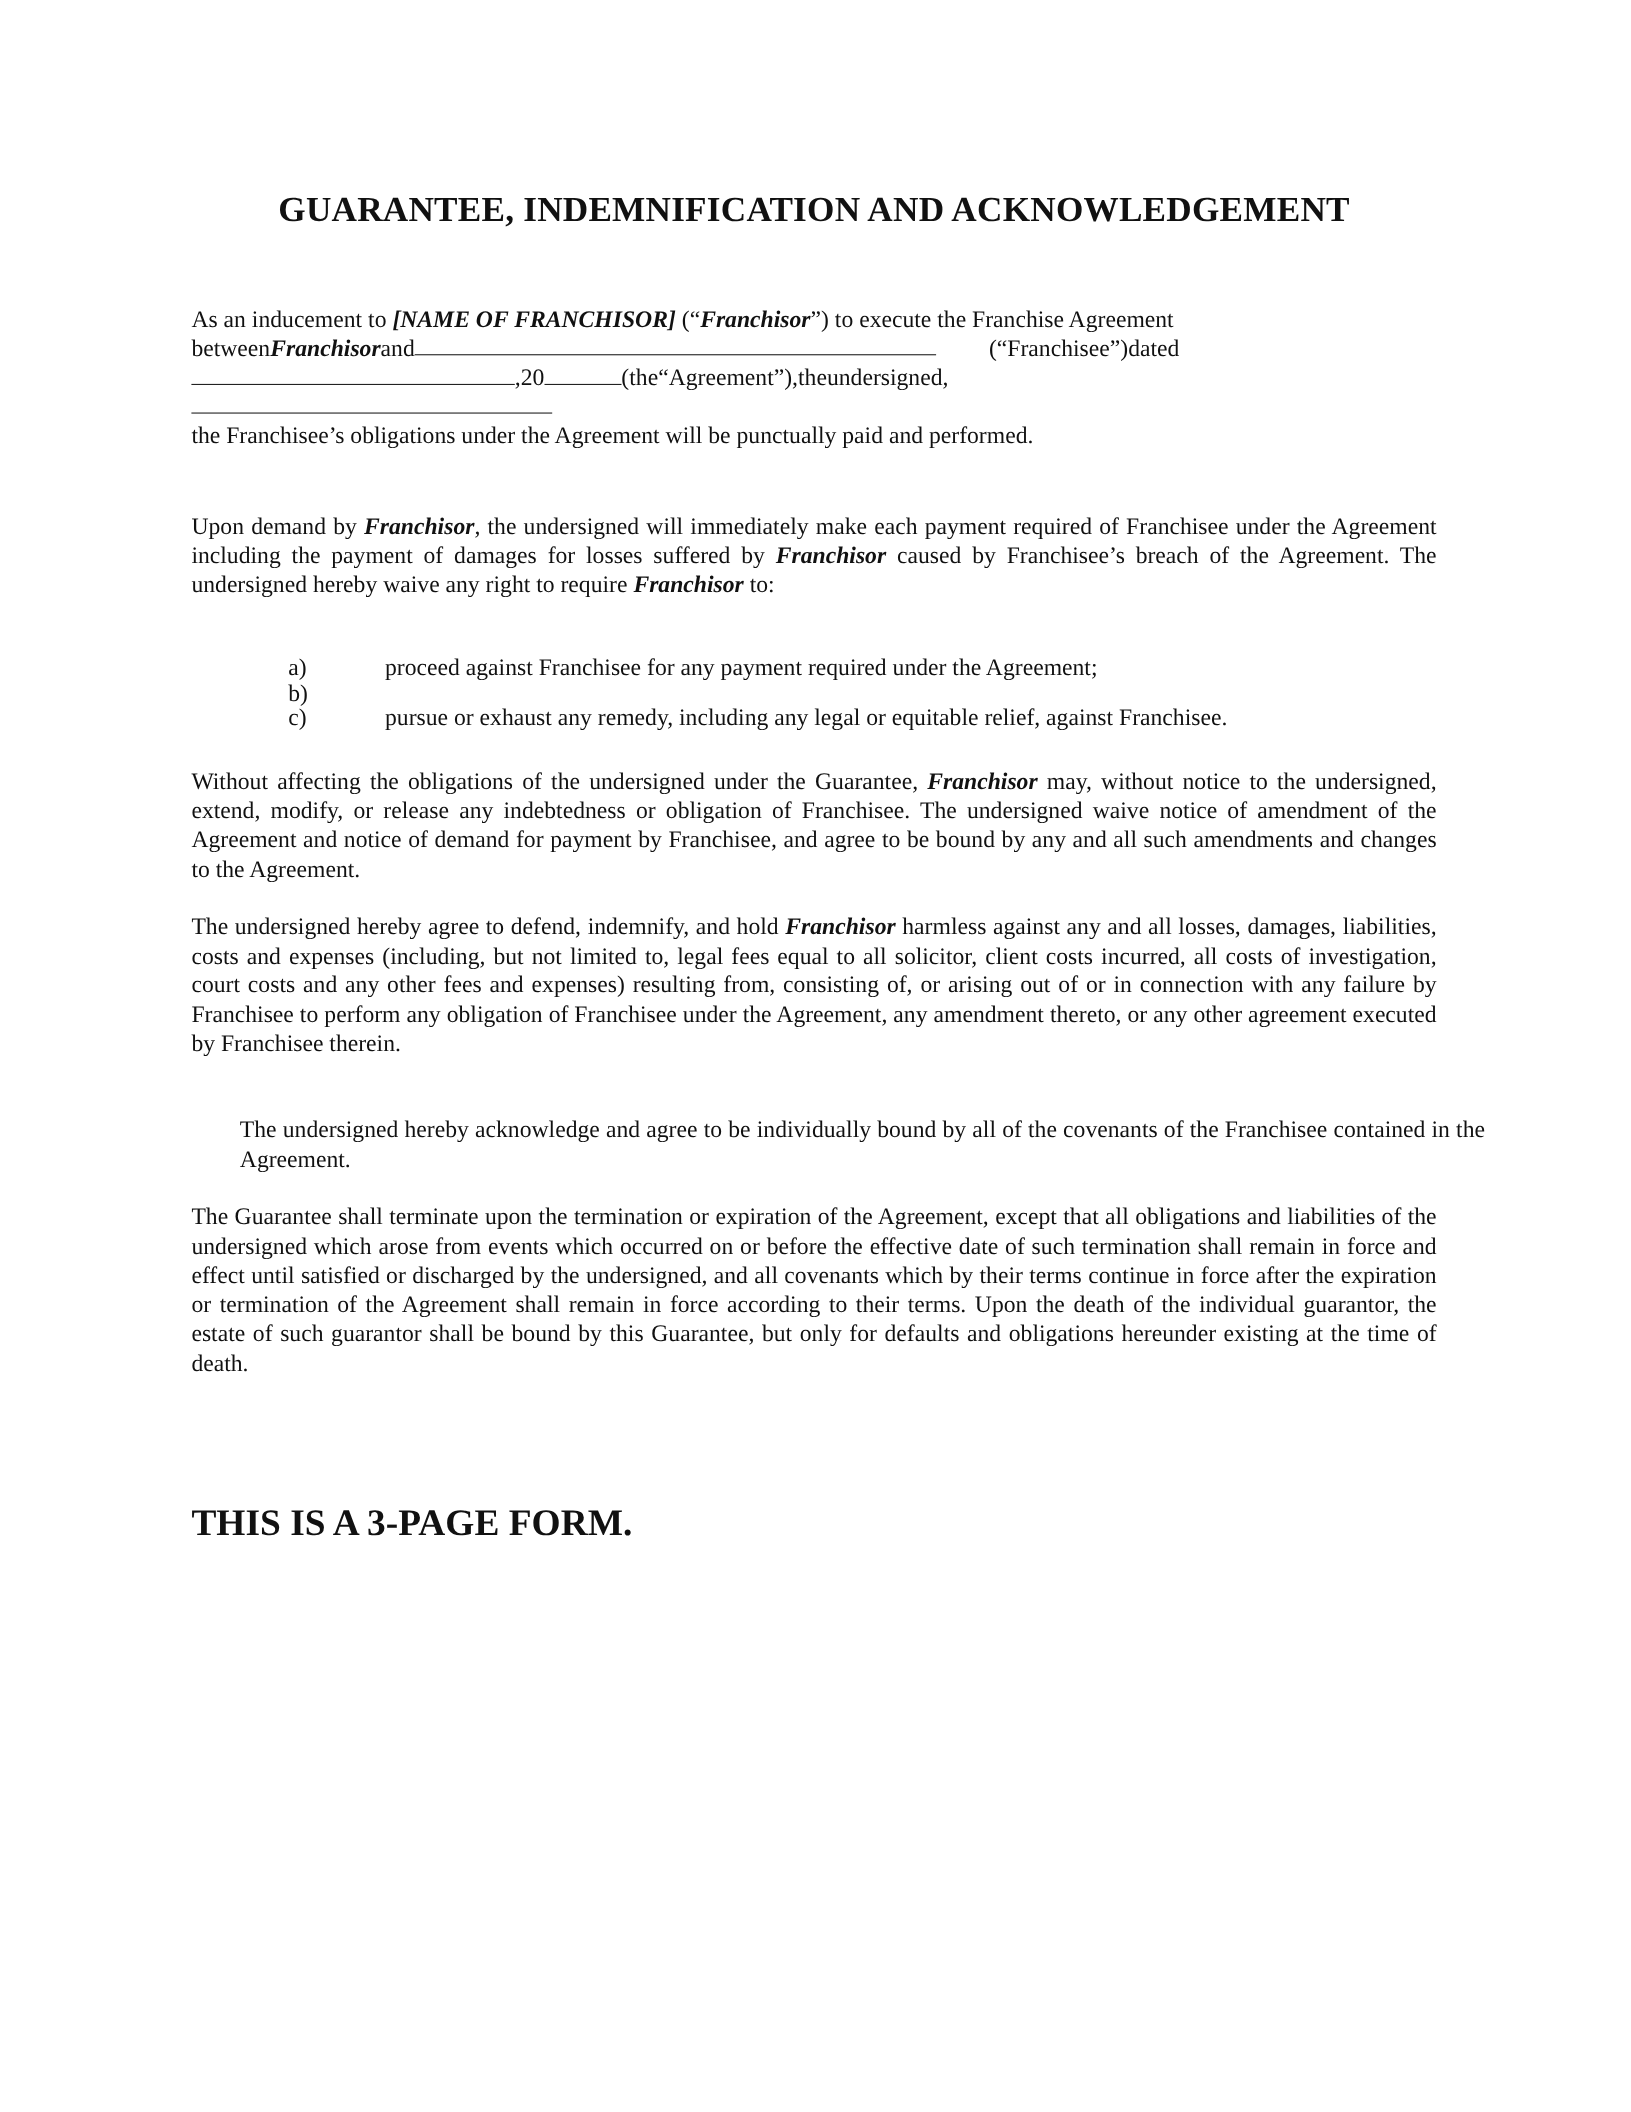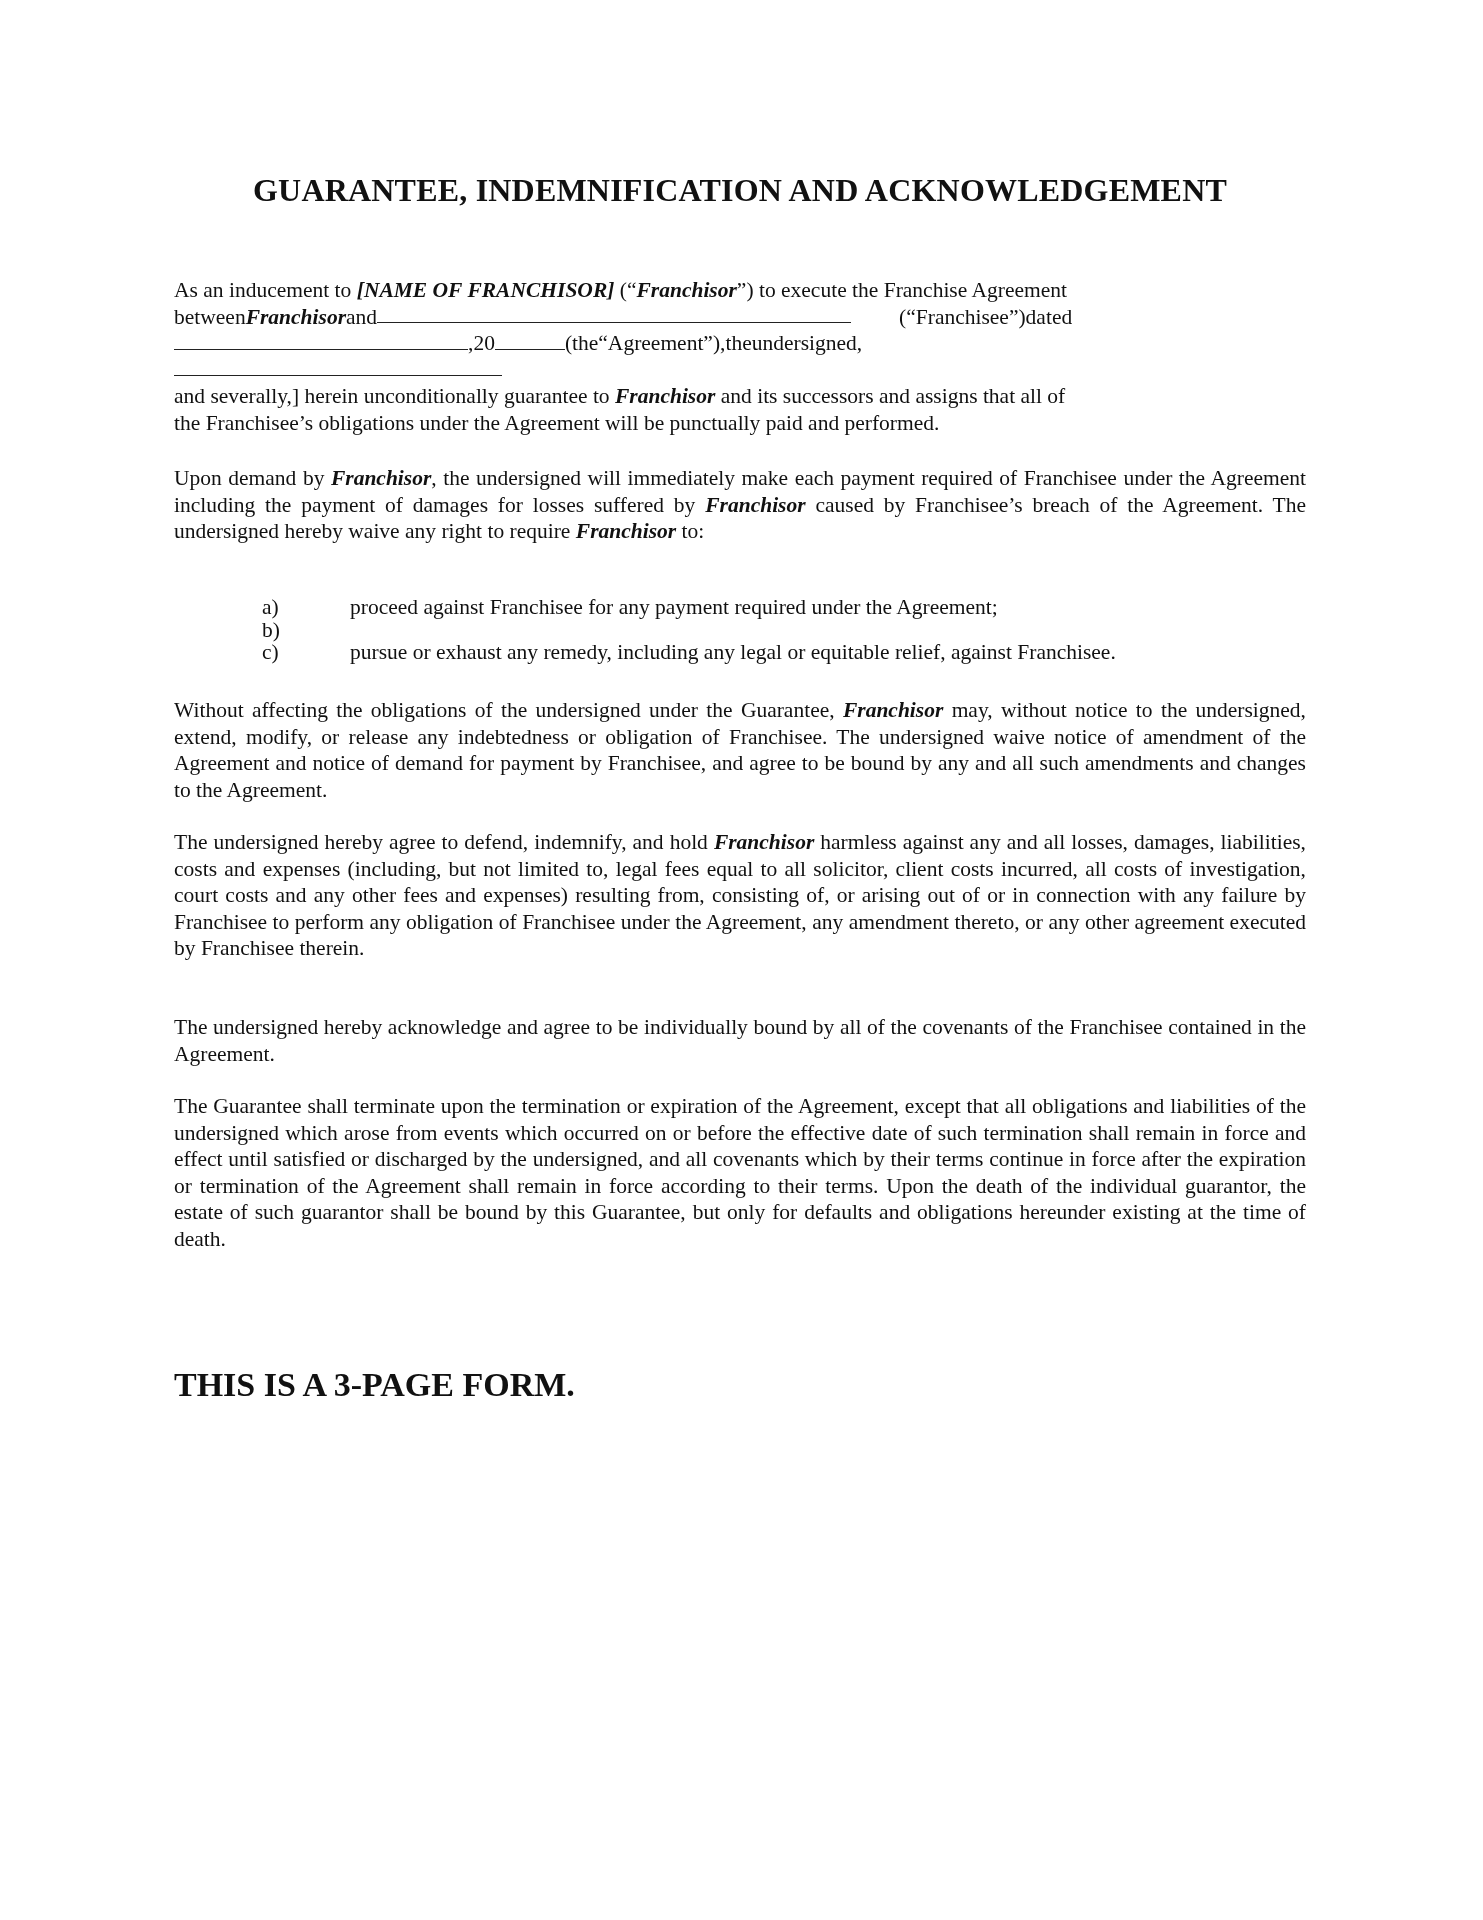--- a/index.html
+++ b/index.html
@@ -50,23 +50,20 @@
       <span><span class="blank" style="width:294px;"></span><span>,</span></span>
       <span><span>20</span><span class="blank" style="width:70px;"></span></span>
       <span>(the</span>
       <span>“Agreement”),</span>
       <span>the</span>
       <span>undersigned,</span>
     </div>
     <div class="line">
       <span class="blank" style="width:328px;"></span>
     </div>
-    <div class="line">
-      <span style="white-space:pre;"><span>and severally,] herein unconditionally guarantee to </span><i class="bi">Franchisor</i><span> and its successors and assigns that all of</span></span>
-    </div>
     <div style="height:26.6px; white-space:nowrap;">the Franchisee’s obligations under the Agreement will be punctually paid and performed.</div>
   </div>
 
   <div class="p" style="top:465px;"><span>Upon demand by </span><i class="bi">Franchisor</i><span>, the undersigned will immediately make each payment required of Franchisee under the Agreement including the payment of damages for losses suffered by </span><i class="bi">Franchisor</i><span> caused by Franchisee’s breach of the Agreement.  The undersigned hereby waive any right to require </span><i class="bi">Franchisor</i><span> to:</span></div>
 
   <div class="list" style="top:596px;">
     <div class="li">
       <span class="lbl">a)</span>
       <span>proceed against Franchisee for any payment required under the Agreement;</span>
     </div>
@@ -76,19 +73,19 @@
     <div class="li">
       <span class="lbl">c)</span>
       <span>pursue or exhaust any remedy, including any legal or equitable relief, against Franchisee.</span>
     </div>
   </div>
 
   <div class="p" style="top:697px;"><span>Without affecting the obligations of the undersigned under the Guarantee, </span><i class="bi">Franchisor</i><span> may, without notice to the undersigned, extend, modify, or release any indebtedness or obligation of Franchisee.  The undersigned waive notice of amendment of the Agreement and notice of demand for payment by Franchisee, and agree to be bound by any and all such amendments and changes to the Agreement.</span></div>
 
   <div class="p" style="top:829px;"><span>The undersigned hereby agree to defend, indemnify, and hold </span><i class="bi">Franchisor</i><span> harmless against any and all losses, damages, liabilities, costs and expenses (including, but not limited to, legal fees equal to all solicitor, client costs incurred, all costs of investigation, court costs and any other fees and expenses) resulting from, consisting of, or arising out of or in connection with any failure by Franchisee to perform any obligation of Franchisee under the Agreement, any amendment thereto, or any other agreement executed by Franchisee therein.</span></div>
 
-  <div class="p" style="top:1014px;">The undersigned hereby acknowledge and agree to be individually bound by all of the covenants of the Franchisee contained in the Agreement.</div>
+  <div class="p" style="top:1014px;margin-left:44px;">The undersigned hereby acknowledge and agree to be individually bound by all of the covenants of the Franchisee contained in the Agreement.</div>
 
   <div class="p" style="top:1093px;">The Guarantee shall terminate upon the termination or expiration of the Agreement, except that all obligations and liabilities of the undersigned which arose from events which occurred on or before the effective date of such termination shall remain in force and effect until satisfied or discharged by the undersigned, and all covenants which by their terms continue in force after the expiration or termination of the Agreement shall remain in force according to their terms.  Upon the death of the individual guarantor, the estate of such guarantor shall be bound by this Guarantee, but only for defaults and obligations hereunder existing at the time of death.</div>
 
   <div class="footer-note">THIS IS A 3-PAGE FORM.</div>
 
 </div>
 
 </body></html>

